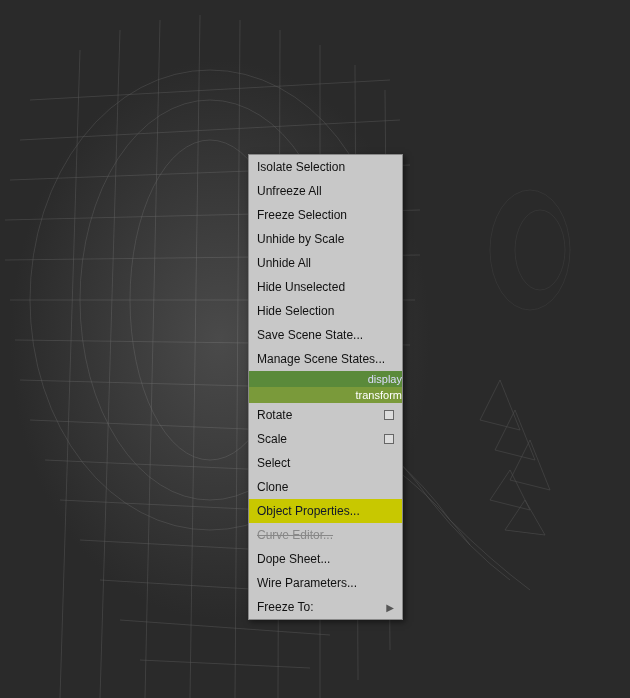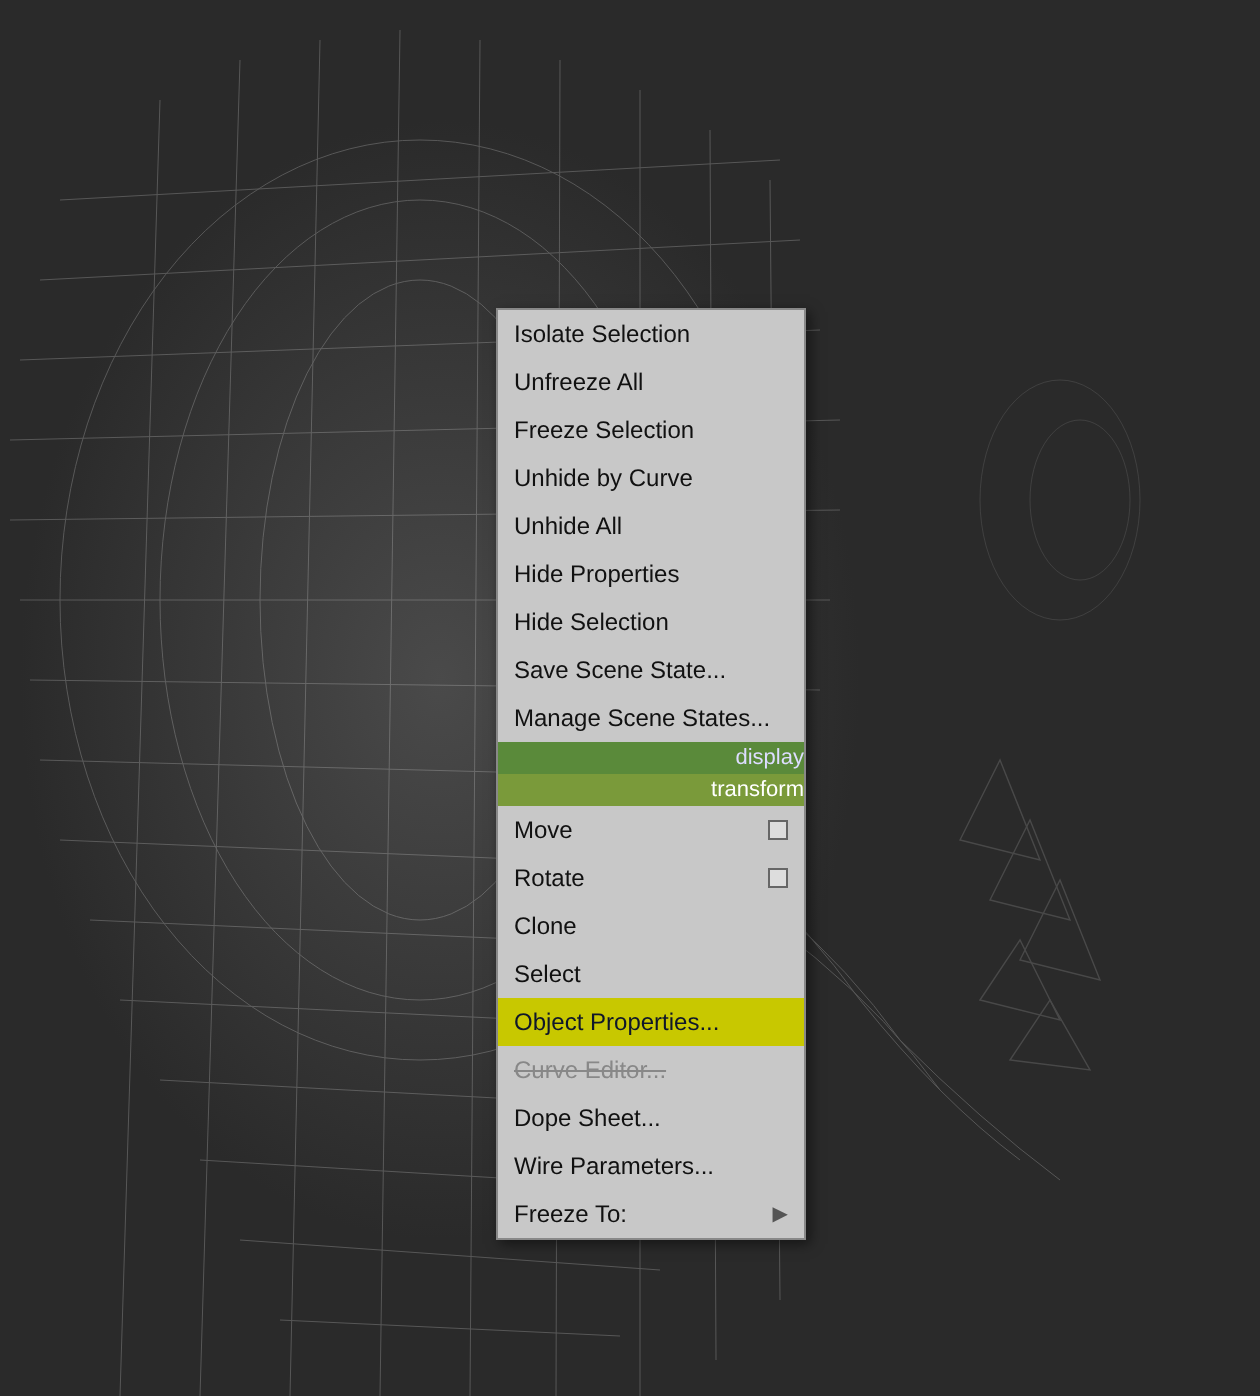--- a/index.html
+++ b/index.html
@@ -174,59 +174,59 @@
   <div class="menu-item">
     <span>Isolate Selection</span>
   </div>
   <div class="menu-item">
     <span>Unfreeze All</span>
   </div>
   <div class="menu-item">
     <span>Freeze Selection</span>
   </div>
   <div class="menu-item">
-    <span>Unhide by Curve</span>
+    <span>Unhide by Scale</span>
   </div>
   <div class="menu-item">
     <span>Unhide All</span>
   </div>
   <div class="menu-item">
-    <span>Hide Properties</span>
+    <span>Hide Unselected</span>
   </div>
   <div class="menu-item">
     <span>Hide Selection</span>
   </div>
   <div class="menu-item">
     <span>Save Scene State...</span>
   </div>
   <div class="menu-item">
     <span>Manage Scene States...</span>
   </div>
 
   <div class="section-header display">
     <span>display</span>
   </div>
 
   <div class="section-header transform">
     <span>transform</span>
   </div>
 
   <div class="menu-item">
-    <span>Move</span>
-    <span class="box-icon"></span>
-  </div>
-  <div class="menu-item">
     <span>Rotate</span>
     <span class="box-icon"></span>
   </div>
   <div class="menu-item">
+    <span>Scale</span>
+    <span class="box-icon"></span>
+  </div>
+  <div class="menu-item">
+    <span>Select</span>
+  </div>
+  <div class="menu-item">
     <span>Clone</span>
-  </div>
-  <div class="menu-item">
-    <span>Select</span>
   </div>
 
   <div class="menu-item active-selected">
     <span>Object Properties...</span>
   </div>
 
   <div class="menu-item strikethrough">
     <span style="text-decoration: line-through; color: rgb(136, 136, 136);">Curve Editor...</span>
   </div>
 

